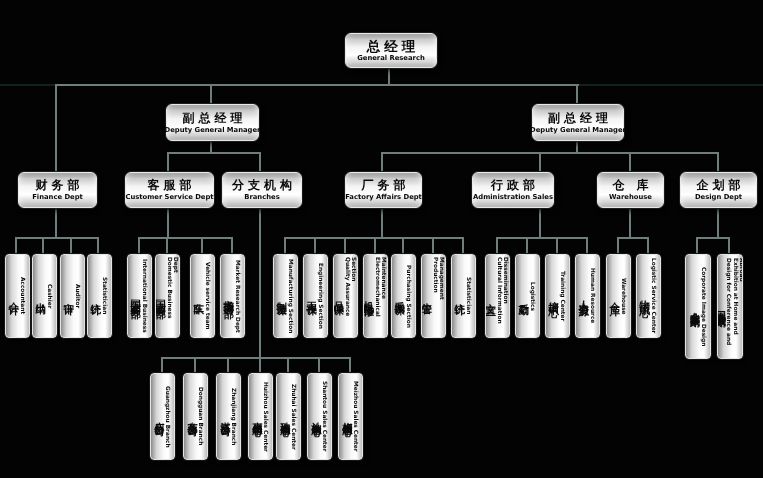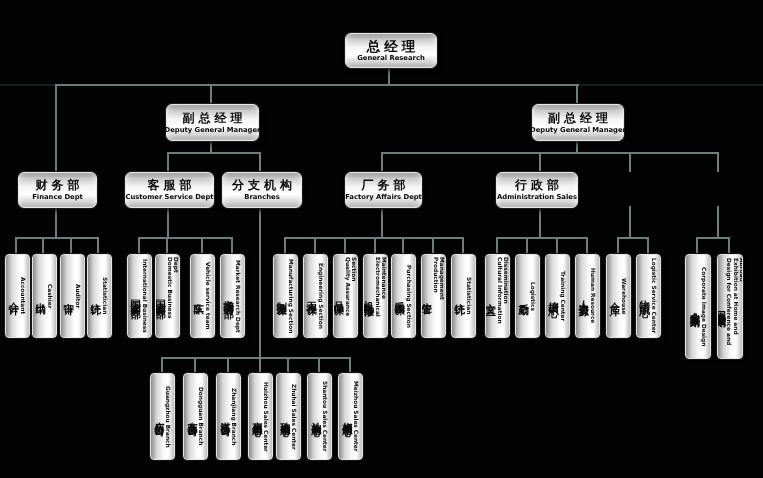--- a/index.html
+++ b/index.html
@@ -122,23 +122,31 @@
     <span class="en">Finance Dept</span>
   </div>
   <div class="hbox" style="left:222px;top:172px;width:78px;height:34px">
     <span class="zh">分支机构</span>
     <span class="en">Branches</span>
   </div>
   <div class="hbox" style="left:345px;top:172px;width:75px;height:34px">
     <span class="zh">厂务部</span>
     <span class="en">Factory Affairs Dept</span>
   </div>
-  <div class="hbox" style="left:496px;top:172px;width:80px;height:34px">
+  <div class="hbox" style="left:472px;top:172px;width:80px;height:34px">
     <span class="zh">行政部</span>
     <span class="en">Administration Sales</span>
+  </div>
+  <div class="hbox" style="left:597px;top:172px;width:65px;height:34px">
+    <span class="zh">仓 库</span>
+    <span class="en">Warehouse</span>
+  </div>
+  <div class="hbox" style="left:680px;top:172px;width:75px;height:34px">
+    <span class="zh">企划部</span>
+    <span class="en">Design Dept</span>
   </div>
 
   <div class="vbox" style="left:5px;top:254px">
     <span class="zh">会计</span>
     <span class="en">Accountant</span>
   </div>
   <div class="vbox" style="left:32px;top:254px">
     <span class="zh">出纳</span>
     <span class="en">Cashier</span>
   </div>

